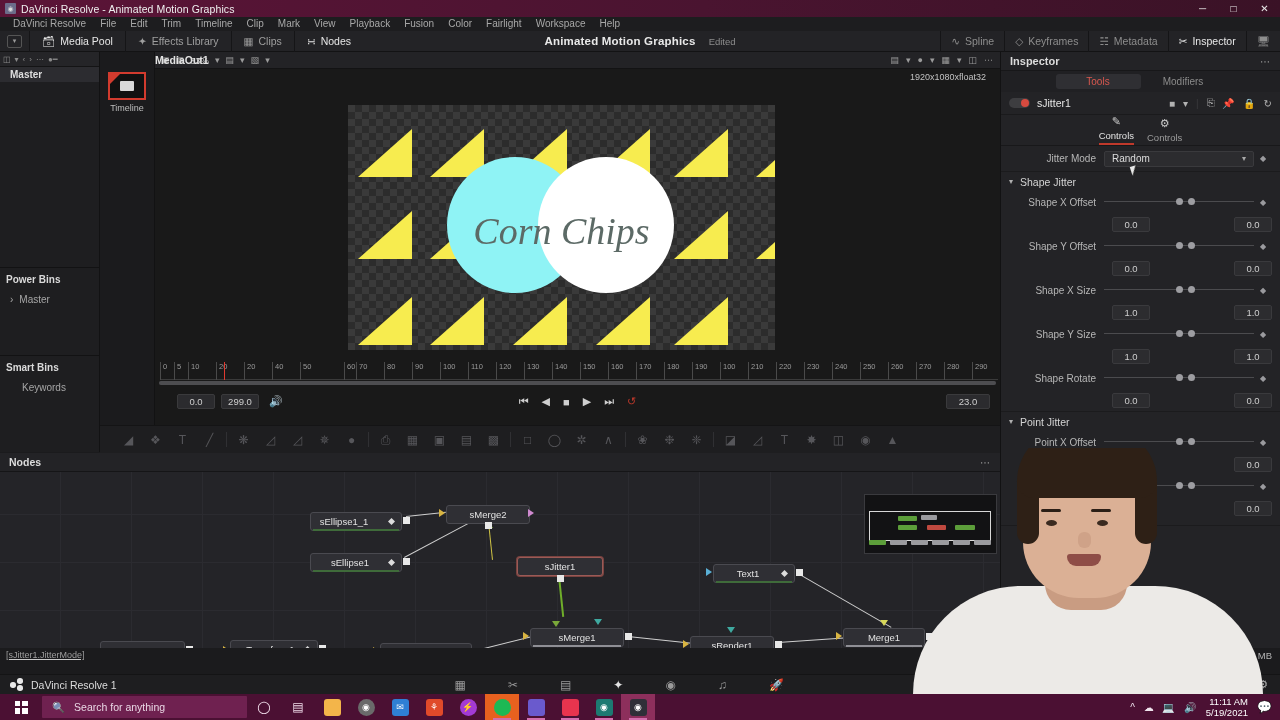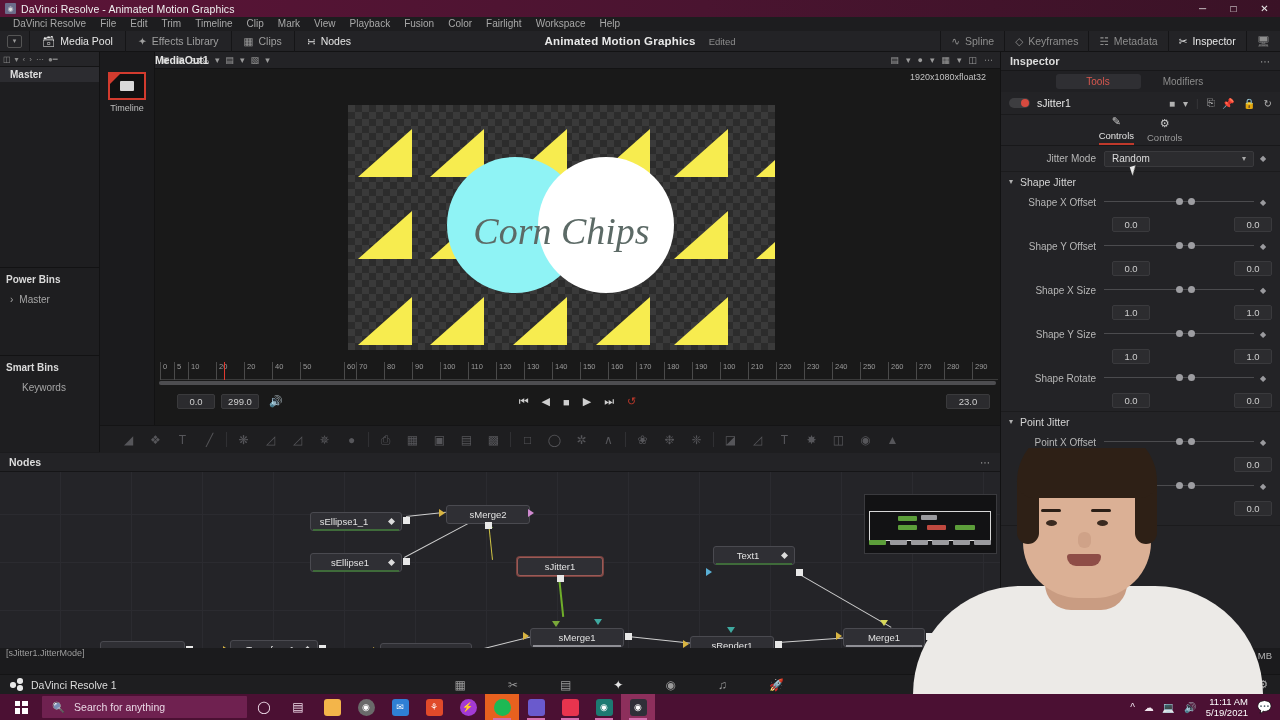--- a/index.html
+++ b/index.html
@@ -221,21 +221,21 @@
                    clip-path:polygon(50% 0,100% 50%,50% 100%,0 50%); }
   .port { position:absolute; width:7px; height:7px; background:#e8e8e8; }
   .tri-in { position:absolute; width:0;height:0; border-style:solid; }
   .wire { position:absolute; height:1px; background:#cfcfcf;
           transform-origin:0 0; }
   .navbox { position:absolute; left:864px; top:22px; width:133px; height:60px;
             background:#121214; border:1px solid #3a3a3e; }
   .navbox .chip { position:absolute; height:5px; border-radius:1px; }
   .navbox .viewrect { position:absolute; border:1px solid #d8d8d8; }
   .statusline { position:absolute; left:0; bottom:0; width:1000px; height:14px;
-                background:#1b1b1d; display:flex; align-items:flex-start; }
+                background:#1b1b1d; display:flex; align-items:center;text-decoration:underline; }
   .sl-left { font-size:9px; color:#9d9d9d; padding-left:6px; }
   .np-playback { position:absolute; right:180px; bottom:1px; font-size:9.5px;
                  color:#b4b4b4; }
 
   
   .rstatus { position:absolute; left:1000px; top:648px; width:280px; height:14px;
              background:#1b1b1d; display:flex; align-items:center;
              justify-content:flex-end; padding-right:8px;
              font-size:9.5px; color:#b4b4b4; }
 
@@ -817,21 +817,21 @@
         <span class="diamond"></span>
         <span class="underline" style="background:#3f6b3a"></span>
       </div>
       <div class="port" style="left:403px; top:86px;"></div>
 
       <div class="node sel" style="left:517px; top:85px; width:86px;">
         <span>sJitter1</span>
       </div>
       <div class="port" style="left:557px; top:103px;"></div>
 
-      <div class="node" style="left:713px; top:74px; width:82px;">
+      <div class="node" style="left:713px; top:92px; width:82px;">
         <span style="margin-right:12px;">Text1</span>
         <span class="diamond"></span>
         <span class="underline" style="background:#3f6b3a"></span>
       </div>
       <div class="tri-in" style="left:706px; top:96px; border-width:4px 0 4px 6px; border-color:transparent transparent transparent #5ab0d6;"></div>
       <div class="port" style="left:796px; top:97px;"></div>
 
       <div class="node" style="left:100px; top:169px; width:85px;">
         <span>sNGon1</span>
       </div>

